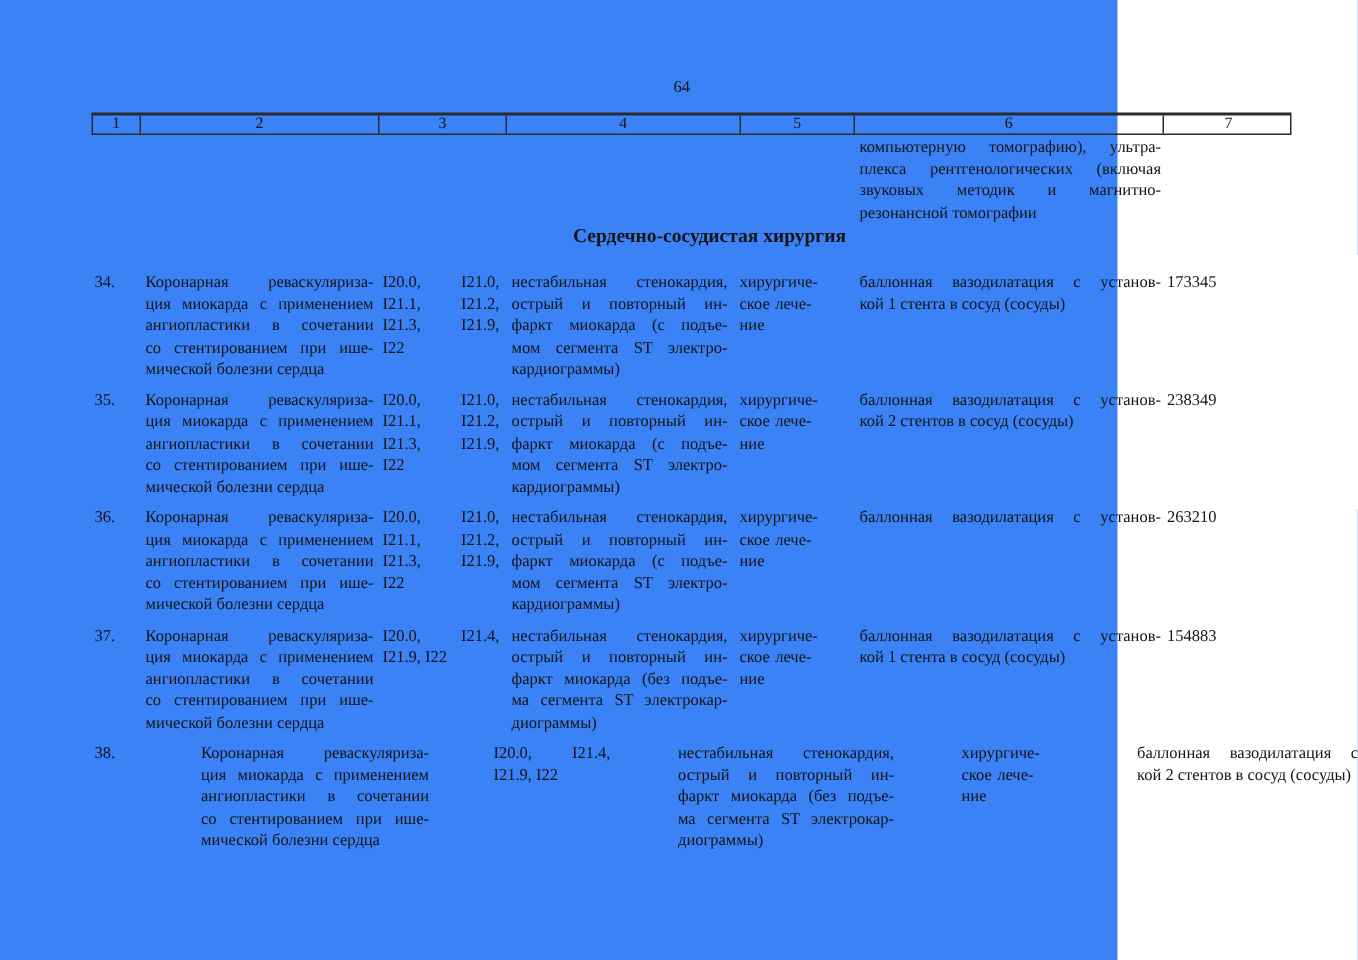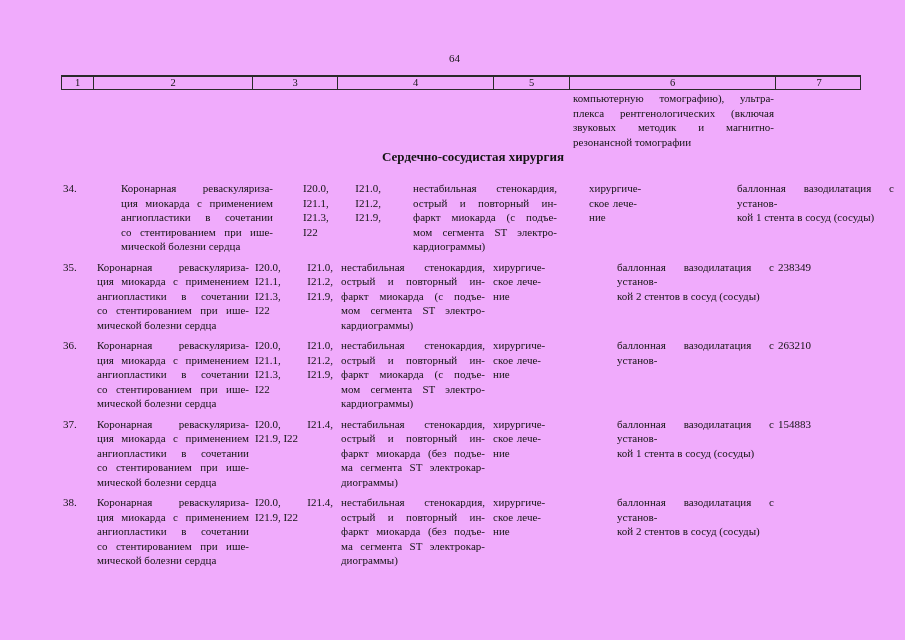--- a/index.html
+++ b/index.html
@@ -1,19 +1,19 @@
 <!DOCTYPE html>
 <html><head>
 <meta charset="utf-8">
 <style>
   html,body{margin:0;padding:0;background:#ffffff;}
   body{width:905px;height:640px;overflow:hidden;
        font-family:"Liberation Serif", serif;color:#141414;
        font-size:11px;line-height:14.5px;}
-  #page{position:relative;width:905px;height:640px;background:#f0abfc;text-decoration:underline;}
+  #page{position:relative;width:745px;height:640px;background:#3b82f6;text-decoration:underline;}
 
   .pageno{position:absolute;top:51px;left:0;width:909px;text-align:center;}
 
   
   .thead{position:absolute;top:75px;left:61px;width:800px;
          display:grid;grid-template-columns:31px 159px 85px 156px 76px 206px 87px;
          border-top:2px solid #2a2a2a;border-bottom:1px solid #2a2a2a;
          border-left:1px solid #2a2a2a;border-right:1px solid #2a2a2a;
          box-sizing:border-box;}
   .thead .hc{height:12px;line-height:12px;font-size:10.5px;text-align:center;
@@ -28,21 +28,21 @@
 
   
   .trow{position:absolute;left:61px;width:800px;display:grid;
         grid-template-columns:31px 159px 85px 156px 76px 206px 87px;}
   .cell{box-sizing:border-box;}
   .c1{padding-left:2px;}
   .c2{padding:0 2px 0 5px;}
   .c3{padding:0 3px 0 4px;}
   .c4{padding:0 7px 0 5px;}
   .c5{padding:0 27px 0 1px;}
-  .c6{padding:0 0 0 5px;margin-left:44px;}
+  .c6{padding:0 0 0 5px;}
   .c7{padding-left:4px;}
 
   
   .jl{text-align:justify;text-align-last:justify;}
 </style>
 </head>
 <body>
 
 <div id="page">
 
@@ -61,21 +61,21 @@
   <div class="cont">
     <div class="jl">компьютерную томографию), ультра-</div>
     <div class="jl">плекса рентгенологических (включая</div>
     <div class="jl">звуковых методик и магнитно-</div>
     <div>резонансной томографии</div>
   </div>
 
   <div class="section-title">Сердечно-сосудистая хирургия</div>
 
   <div id="rows">
-      <div class="trow" style="top: 181px; gap: 24px;">
+      <div class="trow" style="top: 181px;">
         <div class="cell c1">34.</div>
         <div class="cell c2">
           <div class="jl">Коронарная реваскуляриза-</div>
           <div class="jl">ция миокарда с применением</div>
           <div class="jl">ангиопластики в сочетании</div>
           <div class="jl">со стентированием при ише-</div>
           <div>мической болезни сердца</div>
         </div>
         <div class="cell c3">
           <div class="jl">I20.0, I21.0,</div>
@@ -190,21 +190,21 @@
           <div class="jl">хирургиче-</div>
           <div class="jl">ское лече-</div>
           <div>ние</div>
         </div>
         <div class="cell c6">
           <div class="jl">баллонная вазодилатация с установ-</div>
           <div>кой 1 стента в сосуд (сосуды)</div>
         </div>
         <div class="cell c7">154883</div>
       </div>
-      <div class="trow" style="top: 495px;">
+      <div class="trow" style="top: 495px; gap: 37px;">
         <div class="cell c1">38.</div>
         <div class="cell c2">
           <div class="jl">Коронарная реваскуляриза-</div>
           <div class="jl">ция миокарда с применением</div>
           <div class="jl">ангиопластики в сочетании</div>
           <div class="jl">со стентированием при ише-</div>
           <div>мической болезни сердца</div>
         </div>
         <div class="cell c3">
           <div class="jl">I20.0, I21.4,</div>

